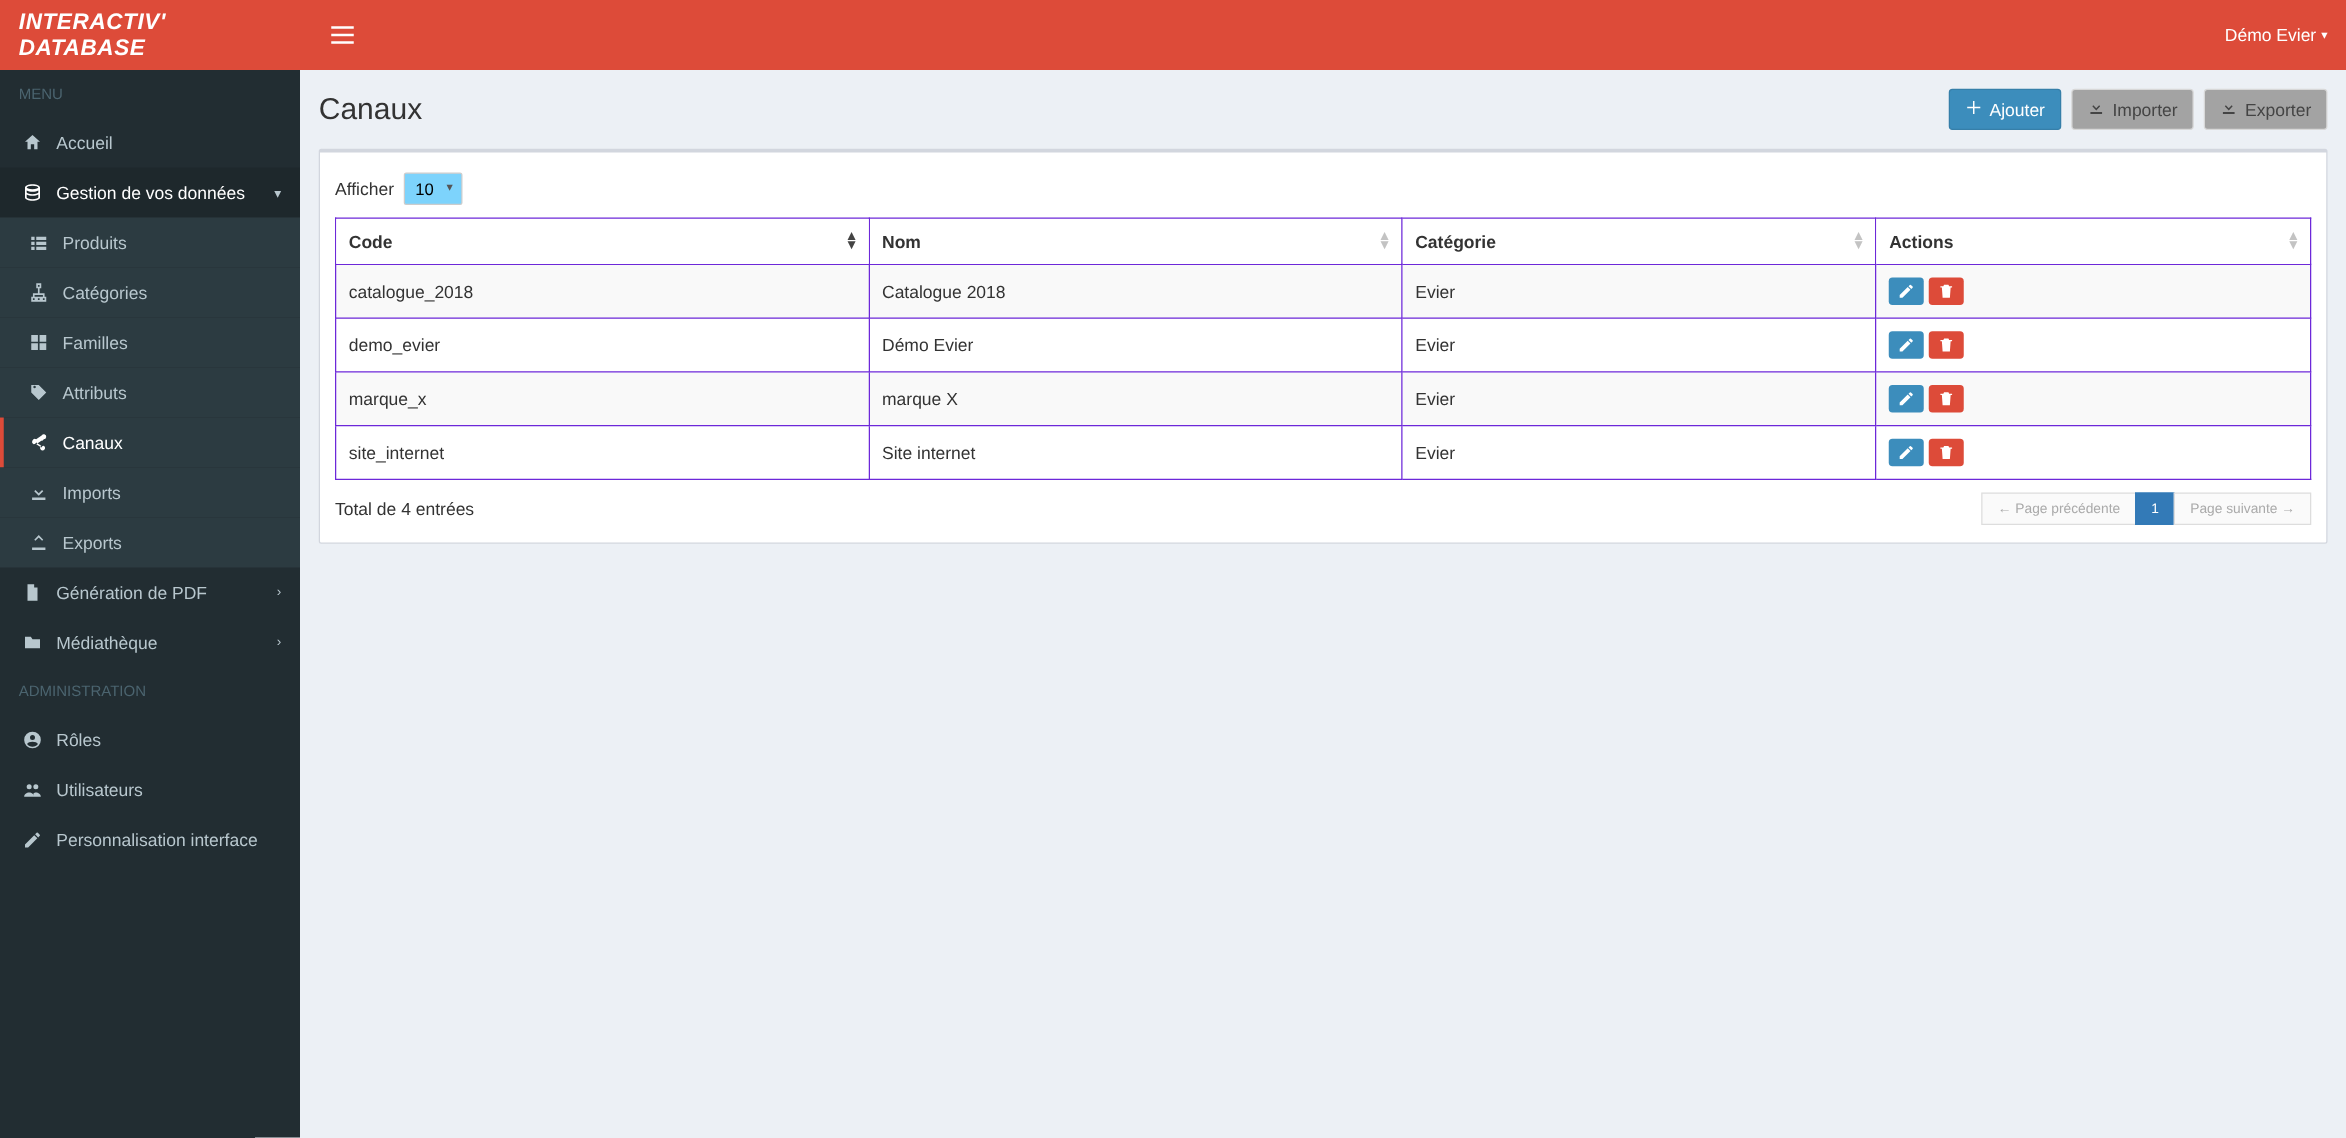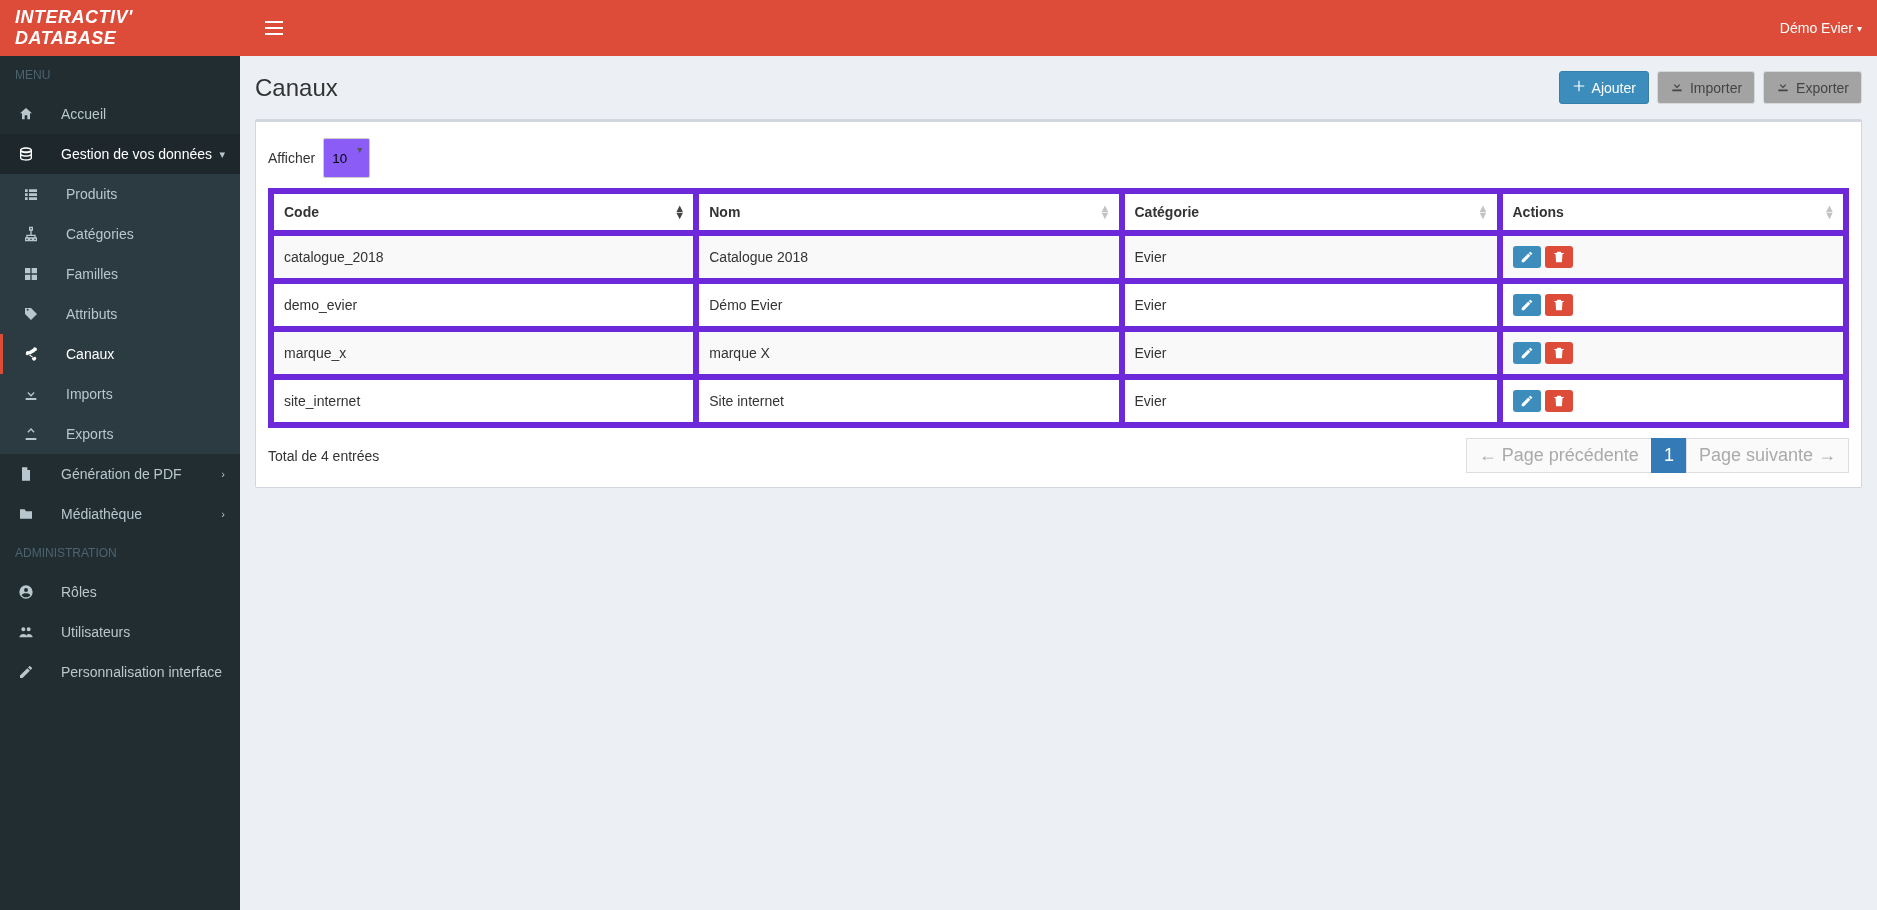--- a/index.html
+++ b/index.html
@@ -16,59 +16,59 @@
   .caret-down { font-size: 10px; }
 
   
   .app { display: flex; height: calc(100% - 50px); }
   .sidebar { width: 240px; background: #222d32; color: #b8c7ce; overflow-y: auto; }
   .sidebar .section-title { padding: 12px 15px; font-size: 12px; color: #4b646f; text-transform: uppercase; }
   .nav-item { display: flex; align-items: center; padding: 12px 15px; cursor: pointer; color: #b8c7ce; position: relative; }
   .nav-item.active { background: #1e282c; color: #fff; border-left: 3px solid #dd4b39; padding-left: 12px; }
   .nav-item.open { background: #1e282c; color: #fff; }
   .nav-item .ico { width: 22px; display: inline-flex; justify-content: center; margin-right: 8px; font-size: 15px; }
-  .nav-item .label { flex: 1; margin-left: 16px; }
+  .nav-item .label { flex: 1; }
   .nav-item .chev { font-size: 11px; color: #b8c7ce; }
   .subnav .nav-item { padding-left: 20px; background: #2c3b41; }
   .subnav .nav-item.active { border-left: 3px solid #dd4b39; padding-left: 17px; background: #2c3b41; color:#fff; }
 
   
   .content { flex: 1; padding: 15px; overflow: auto; }
   .page-header { display: flex; align-items: center; justify-content: space-between; margin-bottom: 15px; }
   .page-title { font-size: 24px; font-weight: 500; color: #333; }
   .btn { display: inline-flex; align-items: center; gap: 6px; padding: 7px 12px; border-radius: 3px; border: 1px solid transparent; cursor: pointer; font-size: 14px; }
   .btn-primary { background: #3c8dbc; border-color: #367fa9; color: #fff; }
   .btn-default { background: #a3a3a3; border-color: #d8d8d8; color: #444; }
   .btn-row { display: flex; gap: 8px; margin-left: 24px; }
 
   .panel { background: #fff; border: 1px solid #d2d6de; border-top: 3px solid #d2d6de; border-radius: 2px; padding: 10px 12px; }
   .table-controls { display: flex; justify-content: space-between; align-items: center; padding: 6px 0 10px 0; }
   .length-control { display: flex; align-items: center; gap: 8px; color: #333; }
-  .length-control select { padding: 4px 22px 4px 8px; border: 1px solid #ccc; border-radius: 2px; height: 40px; appearance: none; background: #8b5cf6; position: relative; }
+  .length-control select { padding: 4px 22px 4px 8px; border: 1px solid #ccc; border-radius: 2px; height: 26px; appearance: none; background: #7dd3fc; position: relative; }
   .select-wrap { position: relative; display: inline-block; }
   .select-wrap::after { content: "▾"; position: absolute; right: 8px; top: 6px; font-size: 10px; color: #555; pointer-events:none; }
   .search-control { display: flex; align-items: center; gap: 8px; }
   .search-control input { width: 170px; height: 28px; border: 1px solid #ccc; border-radius: 2px; padding: 0 8px; }
 
   table.data { width: 100%; border-collapse: collapse; }
-  table.data th, table.data td { border: 6px solid #6d28d9; padding: 10px 10px; text-align: left; }
+  table.data th, table.data td { border: 1px solid #6d28d9; padding: 10px 10px; text-align: left; }
   table.data thead th { font-weight: 700; color: #333; background: #fff; position: relative; }
   .sort-icon { position: absolute; right: 8px; top: 50%; transform: translateY(-50%); color: #c3c3c3; font-size: 11px; line-height: 7px; }
   .sort-icon.active { color: #444; }
   table.data tbody tr:nth-child(odd) { background: #f9f9f9; }
 
   .row-actions { display: flex; gap: 4px; }
   .btn-xs { padding: 4px 7px; border-radius: 3px; cursor: pointer; display: inline-flex; align-items: center; justify-content: center; }
   .btn-edit { background: #3c8dbc; color: #fff; }
   .btn-del  { background: #dd4b39; color: #fff; }
 
   .table-footer { display: flex; justify-content: space-between; align-items: center; padding: 10px 0 4px 0; }
   .info-text { color: #333; }
   .pagination { display: flex; }
-  .page-btn { padding: 6px 12px; border: 1px solid #ddd; background: #fff; color: #777; cursor: pointer; margin-left: -1px; font-size: 18px; }
+  .page-btn { padding: 6px 12px; border: 1px solid #ddd; background: #fff; color: #777; cursor: pointer; margin-left: -1px; font-size: 11px; }
   .page-btn.disabled { color: #aaa; cursor: not-allowed; background: #fafafa; }
   .page-btn.active { background: #337ab7; border-color: #337ab7; color: #fff; }
 
   
   svg.i { width: 14px; height: 14px; fill: currentColor; }
   svg.i-side { width: 16px; height: 16px; fill: currentColor; }
 </style>
 </head>
 <body>
 

